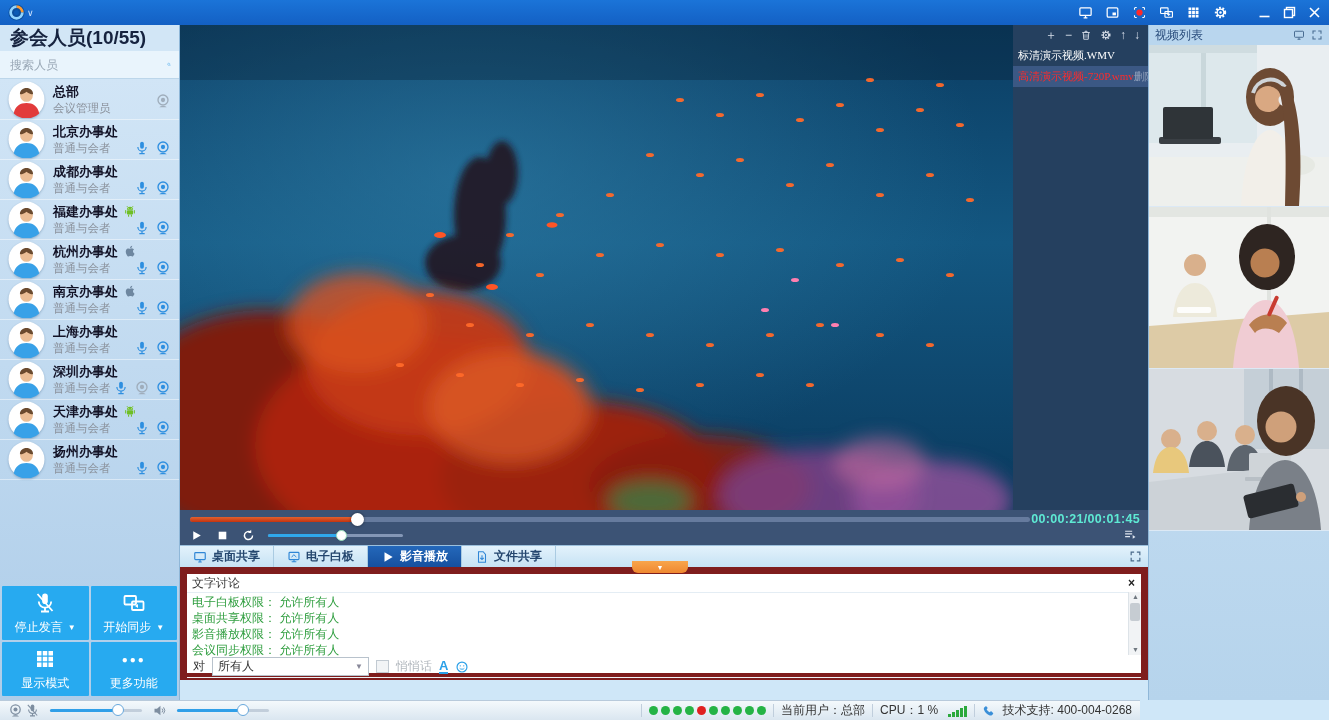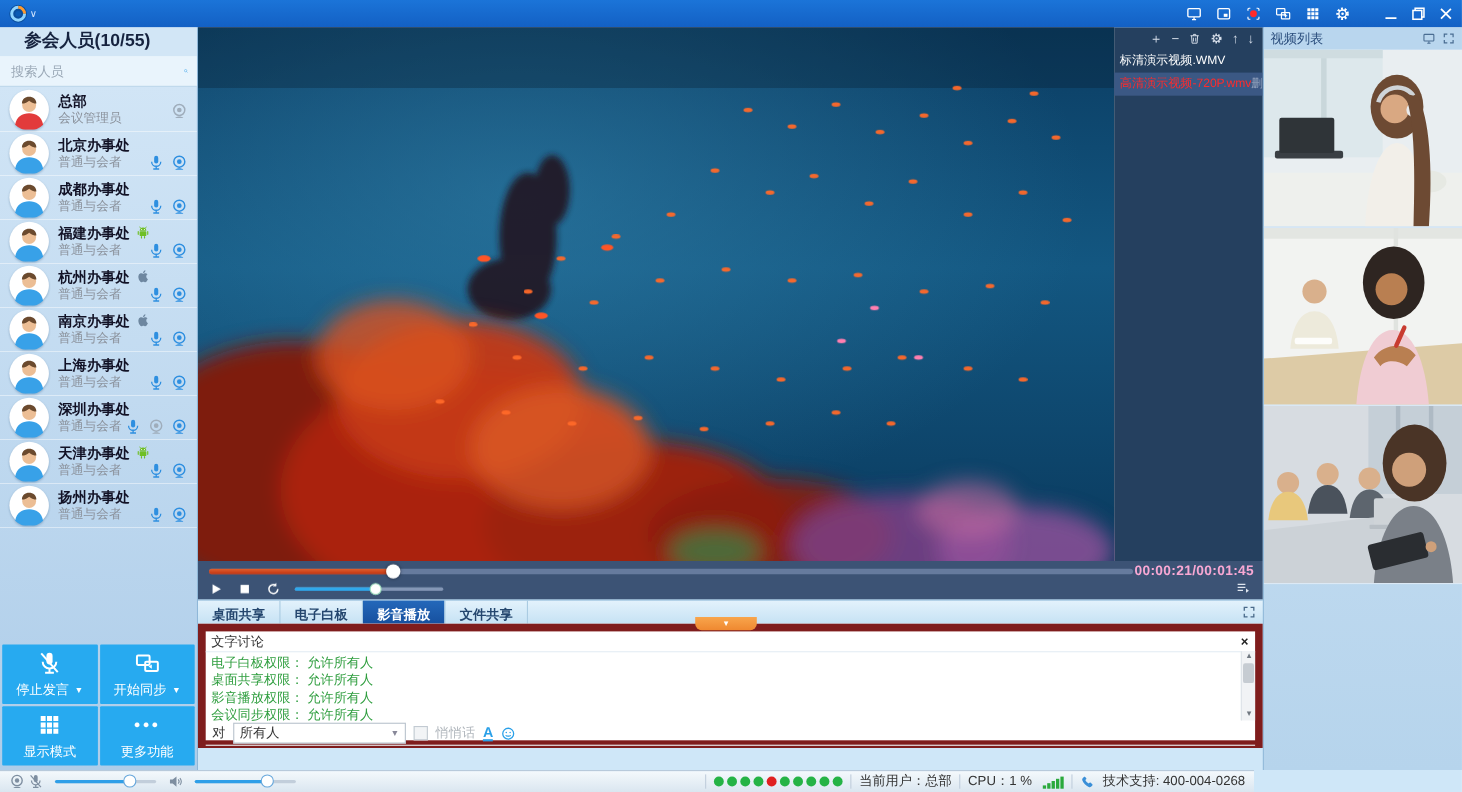--- a/index.html
+++ b/index.html
@@ -9,21 +9,21 @@
   #titlebar{position:absolute;left:0;top:0;width:1329px;height:25px;background:linear-gradient(#1b74d8,#1360c4);display:flex;align-items:center;color:#fff;font-size:12px;padding:0 8px;box-sizing:border-box;}
   #titlebar .logo{width:17px;height:17px;margin-right:2px;}
   #titlebar .logo-caret{font-size:9px;color:#cfe4ff;margin-right:6px;}
   #titlebar .t-time{color:#ffe400;}
   #titlebar .tb-icons{margin-left:auto;display:flex;align-items:center;gap:12px;}
   .tbi{width:15px;height:15px;color:#fff;cursor:pointer;}
   .tbi.win{width:13px;height:13px;}
   .tb-sep{width:6px;}
   
   #sidebar{position:absolute;left:0;top:25px;width:180px;height:675px;background:linear-gradient(#d4e7f7,#aecde9);border-right:1px solid #8fb7d8;box-sizing:border-box;}
-  .sb-header{height:26px;line-height:26px;padding-left:22px;font-size:16px;font-weight:bold;color:#16233f;background:#d2e6f6;}
+  .sb-header{height:26px;line-height:26px;padding-left:10px;font-size:19px;font-weight:bold;color:#16233f;background:#d2e6f6;}
   .sb-search{position:absolute;left:0;top:26px;right:0;height:28px;background:#e9f4fc;border-bottom:1px solid #bcd6ea;display:flex;align-items:center;padding:0 8px;box-sizing:border-box;}
   .sb-search input{flex:1;height:20px;border:none;outline:none;background:transparent;font-size:12px;color:#445;}
   .sb-search input::placeholder{color:#9aa8b6;}
   .sb-search .sic{width:15px;height:15px;color:#2196e8;}
   .sb-list{position:absolute;top:55px;left:0;right:0;height:480px;}
   .prow{height:40px;display:flex;align-items:center;padding:0 8px;box-sizing:border-box;border-bottom:1px solid rgba(255,255,255,.45);}
   .avatar{width:37px;height:37px;margin-right:8px;flex:none;color:#38a1e8;filter:drop-shadow(0 1px 1px rgba(40,80,120,.35));}
   .avatar.admin{color:#e23b3b;}
   .pinfo{flex:1;display:flex;flex-direction:column;justify-content:center;min-width:0;}
   .pname-line{display:flex;align-items:center;gap:5px;line-height:15px;}
@@ -47,37 +47,37 @@
   #videoarea{position:absolute;left:0;top:0;width:833px;height:485px;background:#000;overflow:hidden;}
   #videoarea .reef{width:100%;height:100%;}
   .wmv-mark{position:absolute;left:640px;top:408px;width:128px;height:36px;background:rgba(235,235,235,.38);border-radius:4px;display:flex;align-items:center;justify-content:center;gap:5px;}
   .wmv-mark .wmv{font-size:25px;font-weight:900;font-style:italic;color:#fdfdfd;text-shadow:0 1px 2px rgba(60,60,60,.8);letter-spacing:-1px;}
   .wmv-mark .hd{background:#1b1b1b;color:#fff;font-size:11px;font-weight:bold;padding:2px 4px;border-radius:3px;font-style:italic;}
   
   #playlist{position:absolute;left:833px;top:0;width:135px;height:485px;background:#25405f;}
   .pl-toolbar{height:20px;display:flex;align-items:center;justify-content:flex-end;gap:8px;padding:0 8px;color:#d6deea;}
   .pl-toolbar .plti{font-size:12px;line-height:20px;cursor:pointer;}
   .pl-toolbar .pltsvg{width:12px;height:12px;cursor:pointer;}
-  .pl-item{height:21px;line-height:21px;font-size:11px;padding:0 5px;color:#fff;white-space:nowrap;overflow:hidden;display:flex;cursor:pointer;}
+  .pl-item{height:21px;line-height:21px;font-size:11px;padding:0 5px;color:#fff;white-space:nowrap;overflow:hidden;display:flex;cursor:pointer;font-family:Liberation Serif, serif;}
   .pl-item.sel{background:#3b5884;color:#ff2b2b;}
   .pl-item .pl-act{margin-left:auto;color:#93a3bd;font-size:10.5px;}
   
   #transport{position:absolute;left:0;top:485px;width:968px;height:35px;background:#3c5375;}
   .prog-track{position:absolute;left:10px;right:118px;top:7px;height:5px;background:#667b9e;border-radius:3px;}
   .prog-fill{position:absolute;left:0;top:0;height:5px;background:linear-gradient(#e2602f,#c33410);border-radius:3px;}
   .prog-knob{position:absolute;right:-6px;top:-4px;width:13px;height:13px;border-radius:50%;background:#fff;box-shadow:0 0 3px rgba(0,0,0,.5);}
-  .tr-time{position:absolute;right:8px;top:2px;color:#f9a8d4;font-size:12.5px;font-weight:bold;letter-spacing:.3px;}
+  .tr-time{position:absolute;right:8px;top:2px;color:#5eead4;font-size:12.5px;font-weight:bold;letter-spacing:.3px;}
   .tr-btn{position:absolute;top:19px;width:13px;height:13px;color:#fff;cursor:pointer;}
   .vol-track{position:absolute;left:88px;top:24px;width:135px;height:3px;background:#8497b6;border-radius:2px;}
   .vol-fill{position:absolute;left:0;top:0;height:3px;background:#2fa8ec;border-radius:2px;}
   .vol-knob{position:absolute;right:-5px;top:-4px;width:11px;height:11px;border-radius:50%;background:#fff;border:1px solid #9db;box-sizing:border-box;}
   .pl-toggle{position:absolute;right:10px;bottom:4px;width:16px;height:13px;color:#dfe6f0;cursor:pointer;}
   
   #tabbar{position:absolute;left:0;top:520px;width:968px;height:22px;background:linear-gradient(#e3f2fc,#c6e2f4);border-top:1px solid #9cc0dc;box-sizing:border-box;display:flex;}
-  .tab{display:flex;align-items:center;gap:5px;padding:0 13px;font-size:12px;font-weight:bold;color:#24466e;border-right:1px solid #aacbe2;cursor:pointer;flex-direction:column;}
+  .tab{display:flex;align-items:center;gap:5px;padding:0 13px;font-size:12px;font-weight:bold;color:#24466e;border-right:1px solid #aacbe2;cursor:pointer;}
   .tab .tic{width:14px;height:14px;color:#2f86d6;}
   .tab.active{background:linear-gradient(#2468ba,#16509f);color:#fff;}
   .tab.active .tic{color:#fff;}
   .tb-expand{position:absolute;right:6px;top:4px;width:13px;height:13px;color:#4a6a8a;cursor:pointer;}
   .pull-handle{position:absolute;left:452px;top:536px;width:56px;height:12px;background:linear-gradient(#f8a54c,#ef8830);border-radius:0 0 6px 6px;z-index:5;display:flex;align-items:center;justify-content:center;color:#fff;font-size:7px;cursor:pointer;}
   
   #chat{position:absolute;left:0;top:542px;width:968px;height:113px;background:#fff;border:7px solid #7f1d1d;box-sizing:border-box;}
   .chat-header{height:18px;line-height:18px;font-size:12px;color:#333;padding-left:5px;border-bottom:1px solid #e4edf4;display:flex;}
   .chat-close{margin-left:auto;margin-right:6px;font-weight:bold;color:#222;cursor:pointer;font-size:12px;}
   .chat-msgs{position:absolute;left:0;top:18px;right:13px;height:63px;padding:2px 5px;overflow:hidden;}

